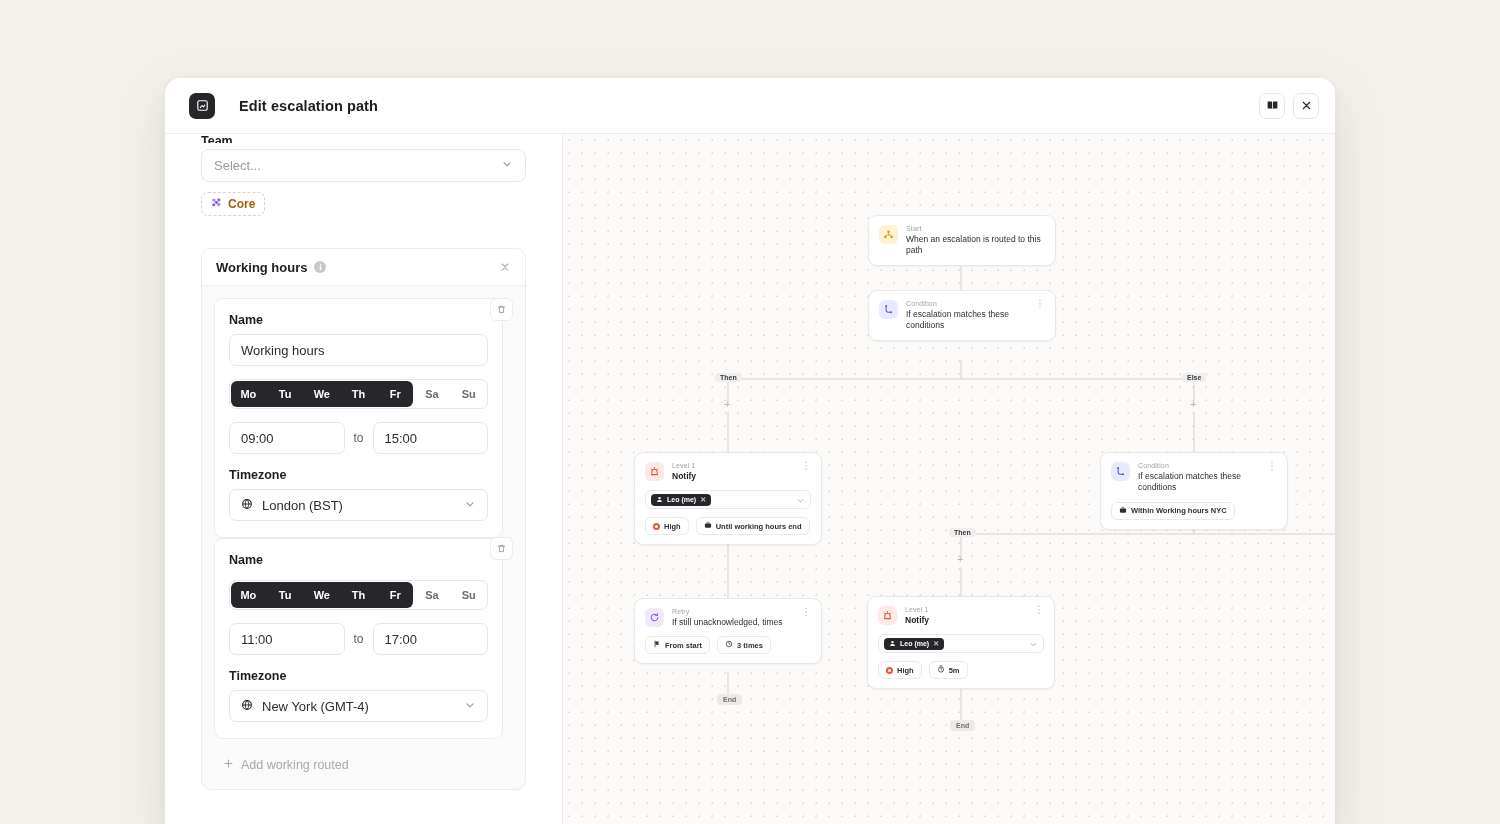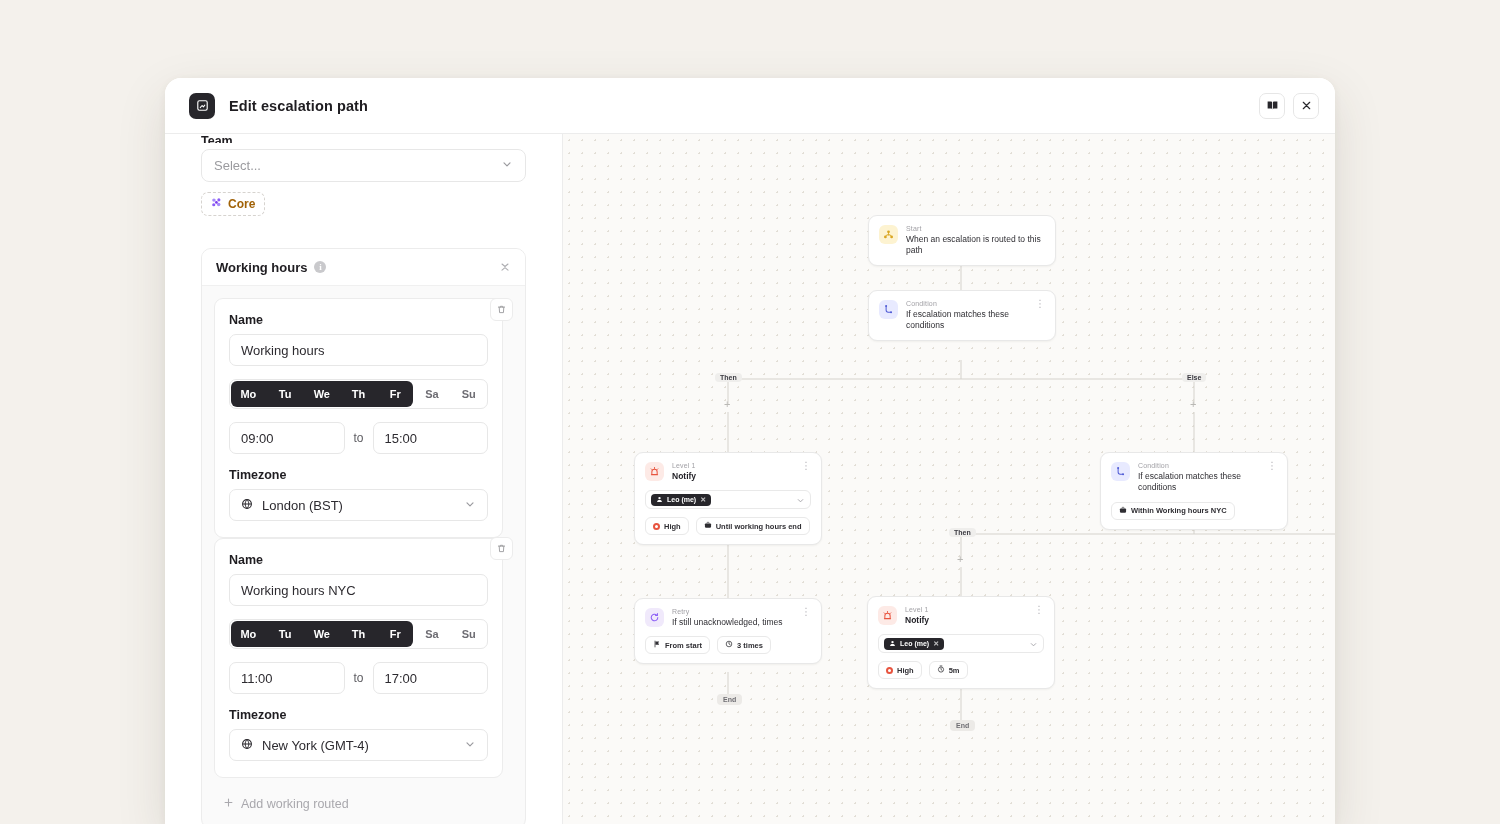--- a/index.html
+++ b/index.html
@@ -27,21 +27,21 @@
     background: #fff;
     border-bottom: 1px solid #ececec;
   }
   .app-badge {
     width: 26px; height: 26px; border-radius: 7px;
     background: #27262b; color: #fff;
     display: flex; align-items: center; justify-content: center;
     flex: 0 0 auto;
   }
   .title-text {
-    margin-left: 14px; font-size: 14.5px; font-weight: bold; color: #1f1d21;
+    margin-left: 24px; font-size: 14.5px; font-weight: bold; color: #1f1d21;
     letter-spacing: .1px;
   }
   .titlebar-actions { margin-left: auto; display: flex; gap: 8px; }
   .icon-btn {
     width: 26px; height: 26px; border-radius: 7px;
     border: 1px solid #e6e6e6; background: #fff;
     display: flex; align-items: center; justify-content: center;
     cursor: pointer; color: #2a2a2e;
   }
 
@@ -329,21 +329,20 @@
               </div>
 
               
               <div class="trash-btn" style="top:251px">
                 <svg width="11" height="11" viewBox="0 0 12 12" fill="none">
                   <path d="M2.6 3.4h6.8M4.9 3.4V2.5h2.2v.9M3.5 3.4l.4 6h4.2l.4-6" stroke="#9b9b9f" stroke-width="1" stroke-linecap="round" stroke-linejoin="round"></path>
                 </svg>
               </div>
               <div class="wh-card">
                 <div class="sublabel">Name</div>
-                <div class="text-input">Working hours NYC</div>
 
                 <div class="daybar">
                   <div class="day-sel" style="width: 182.143px;"></div>
                   <div class="day on">Mo</div>
                   <div class="day on">Tu</div>
                   <div class="day on">We</div>
                   <div class="day on">Th</div>
                   <div class="day on">Fr</div>
                   <div class="day">Sa</div>
                   <div class="day">Su</div>

